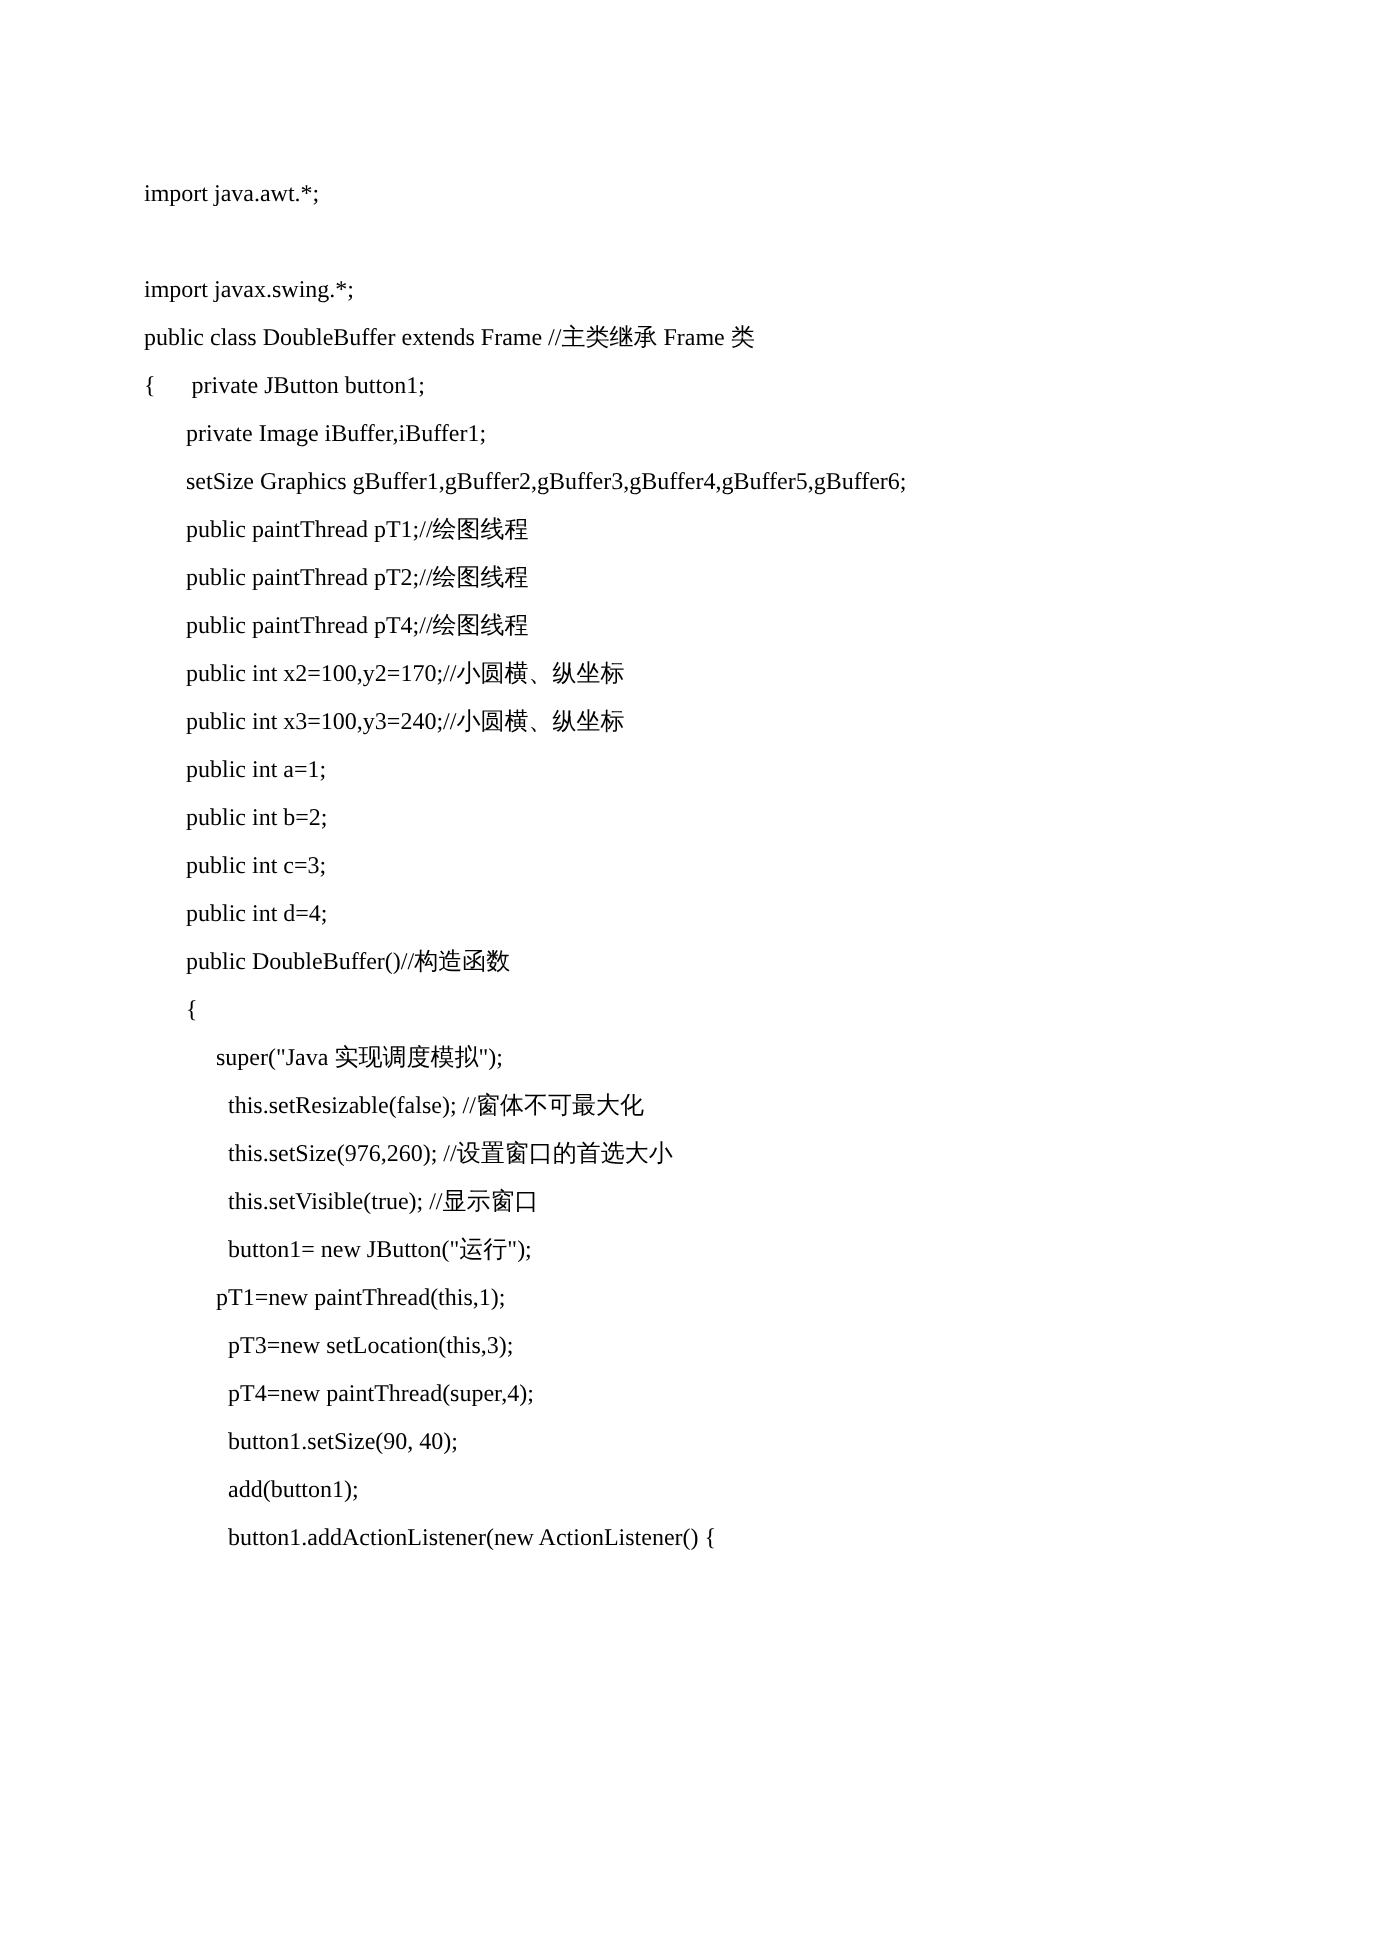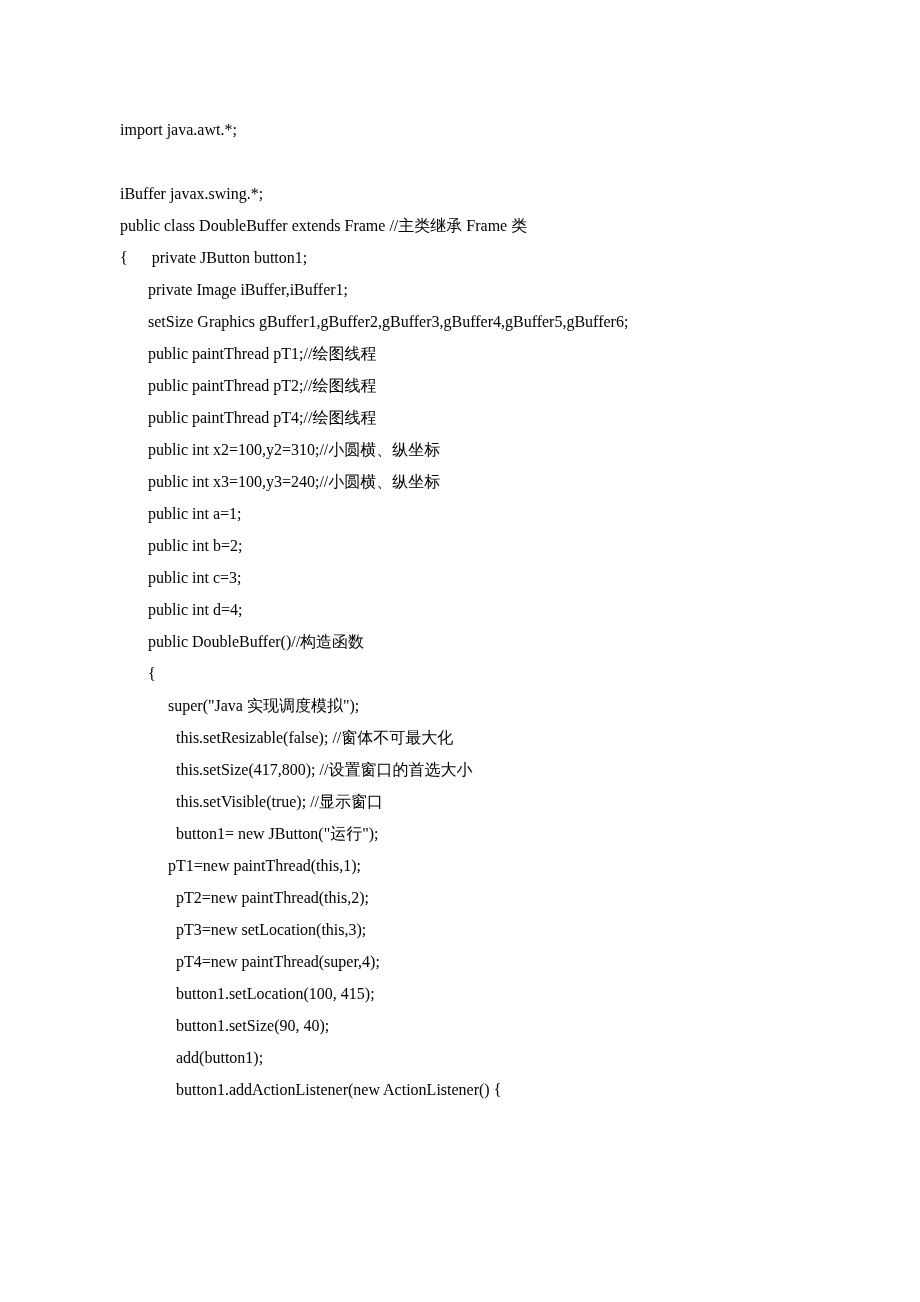--- a/index.html
+++ b/index.html
@@ -8,57 +8,55 @@
     background: #ffffff;
     font-family: "Times New Roman", "SimSun", serif;
     font-size: 16px;
     line-height: 2.0;
     color: #000000;
   }
   .page {
     width: 920px;
     min-height: 1302px;
     box-sizing: border-box;
-    padding: 114px 156px 0 120px;
+    padding: 114px 156px 0 96px;
   }
   .line {
     white-space: pre;
   }
   .blank {
     height: 32px;
   }
 </style>
 </head>
 <body>
 
 <div class="page">
   <div class="line">import java.awt.*;</div>
   <div class="blank"></div>
-  <div class="line">iBuffer javax.swing.*;</div>
+  <div class="line">import javax.swing.*;</div>
   <div class="line">public class DoubleBuffer extends Frame //主类继承 Frame 类</div>
   <div class="line">{      private JButton button1;</div>
   <div class="line">       private Image iBuffer,iBuffer1;</div>
   <div class="line">       setSize Graphics gBuffer1,gBuffer2,gBuffer3,gBuffer4,gBuffer5,gBuffer6;</div>
   <div class="line">       public paintThread pT1;//绘图线程</div>
   <div class="line">       public paintThread pT2;//绘图线程</div>
   <div class="line">       public paintThread pT4;//绘图线程</div>
-  <div class="line">       public int x2=100,y2=310;//小圆横、纵坐标</div>
+  <div class="line">       public int x2=100,y2=170;//小圆横、纵坐标</div>
   <div class="line">       public int x3=100,y3=240;//小圆横、纵坐标</div>
   <div class="line">       public int a=1;</div>
   <div class="line">       public int b=2;</div>
   <div class="line">       public int c=3;</div>
   <div class="line">       public int d=4;</div>
   <div class="line">       public DoubleBuffer()//构造函数</div>
   <div class="line">       {</div>
   <div class="line">            super("Java 实现调度模拟");</div>
   <div class="line">              this.setResizable(false); //窗体不可最大化</div>
-  <div class="line">              this.setSize(417,800); //设置窗口的首选大小</div>
+  <div class="line">              this.setSize(976,260); //设置窗口的首选大小</div>
   <div class="line">              this.setVisible(true); //显示窗口</div>
   <div class="line">              button1= new JButton("运行");</div>
   <div class="line">            pT1=new paintThread(this,1);</div>
-  <div class="line">              pT2=new paintThread(this,2);</div>
   <div class="line">              pT3=new setLocation(this,3);</div>
   <div class="line">              pT4=new paintThread(super,4);</div>
-  <div class="line">              button1.setLocation(100, 415);</div>
   <div class="line">              button1.setSize(90, 40);</div>
   <div class="line">              add(button1);</div>
   <div class="line">              button1.addActionListener(new ActionListener() {</div>
 </div>
 
 </body></html>

